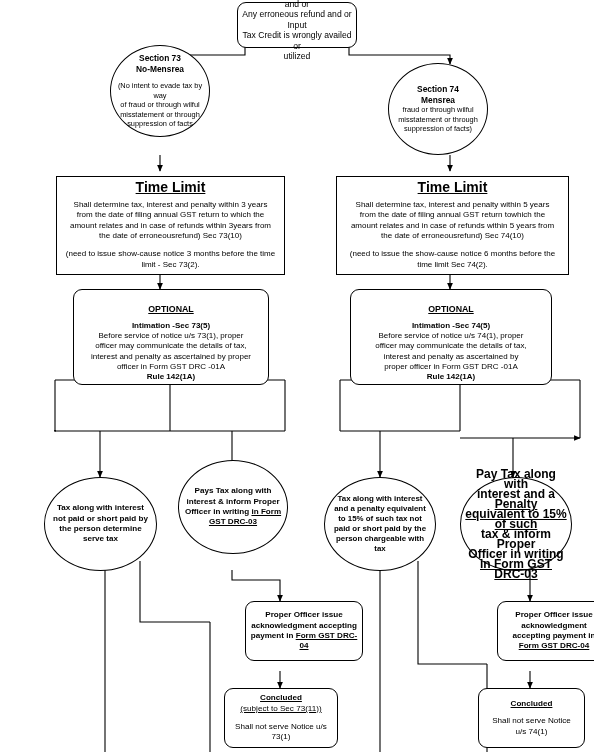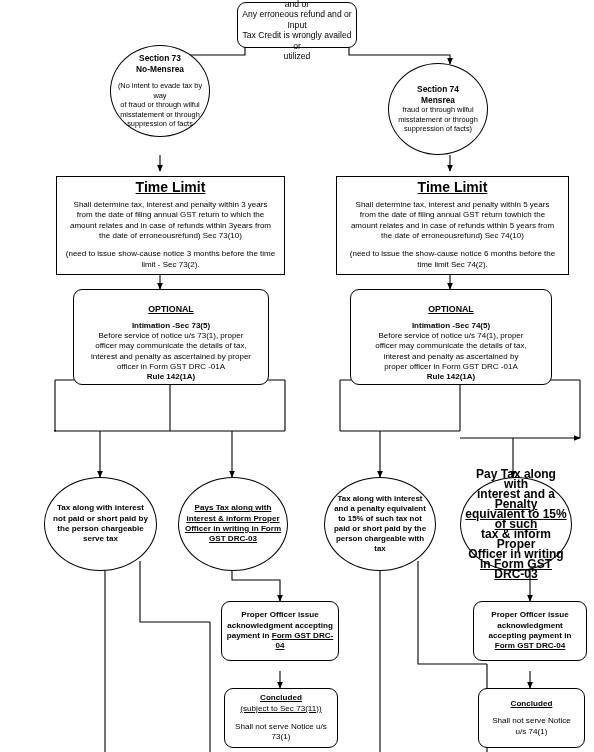--- a/index.html
+++ b/index.html
@@ -43,21 +43,21 @@
 
   
   .n-source{ font-size:8.6px; line-height:10.6px; }
   .n-circle-top{ font-size:7.4px; line-height:9.6px; }
   .n-circle-top .hd{ font-size:8.4px; font-weight:bold; line-height:10.4px; }
   .n-timelimit{ font-size:8px; line-height:10.6px; }
   .n-timelimit .t-title{ font-size:14px; }
   .n-optional{ font-size:8px; line-height:10.2px; }
   .n-optional .t-title{ font-size:8.8px;margin-top:12px; }
   .n-mid{ font-size:8.1px; line-height:10.4px; font-weight:bold; }
-  .n-ack{ font-size:8.1px; line-height:10.4px; font-weight:bold; }
+  .n-ack{ font-size:8.1px; line-height:10.4px; font-weight:bold;margin-left:24px; }
   .n-concl{ font-size:8.1px; line-height:10.6px; }
   .n-concl .t-title{ font-weight:bold; }
 </style>
 </head>
 <body>
 
 <div id="canvas">
 
   <svg id="wires" viewBox="0 0 594 752" xmlns="http://www.w3.org/2000/svg">
     <defs>
@@ -193,25 +193,25 @@
     <p>Before service of notice u/s 74(1), proper</p>
     <p>officer may communicate the details of tax,</p>
     <p>interest and penalty as ascertained by</p>
     <p>proper officer in Form GST DRC -01A</p>
     <p class="t-bold">Rule 142(1A)</p>
   </div>
 
   <div class="node circle n-mid" style="left:44px;top:477px;width:113px;height:94px;">
     <p>Tax along with interest</p>
     <p>not paid or short paid by</p>
-    <p>the person chargeable</p>
+    <p>the person determine</p>
     <p>serve tax</p>
   </div>
 
-  <div class="node circle n-mid" style="left:178px;top:477px;width:110px;height:94px;text-decoration:underline;">
+  <div class="node circle n-mid" style="left:178px;top:460px;width:110px;height:94px;">
     <p>Pays Tax along with</p>
     <p>interest &amp; inform Proper</p>
     <p>
       <span>Officer in writing </span><span class="u">in Form</span>
     </p>
     <p class="u">GST DRC-03</p>
   </div>
 
   <div class="node circle n-mid" style="left:324px;top:477px;width:112px;height:94px;font-size:7.9px;line-height:10px;">
     <p>Tax along with interest</p>

